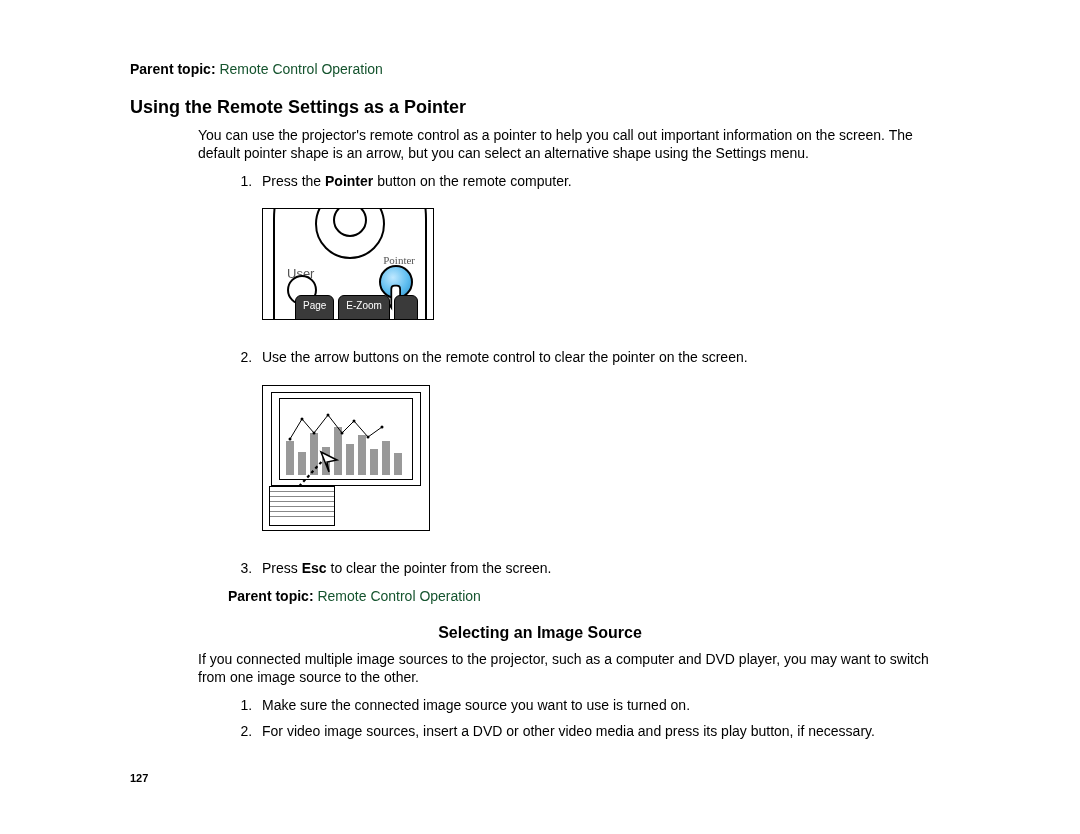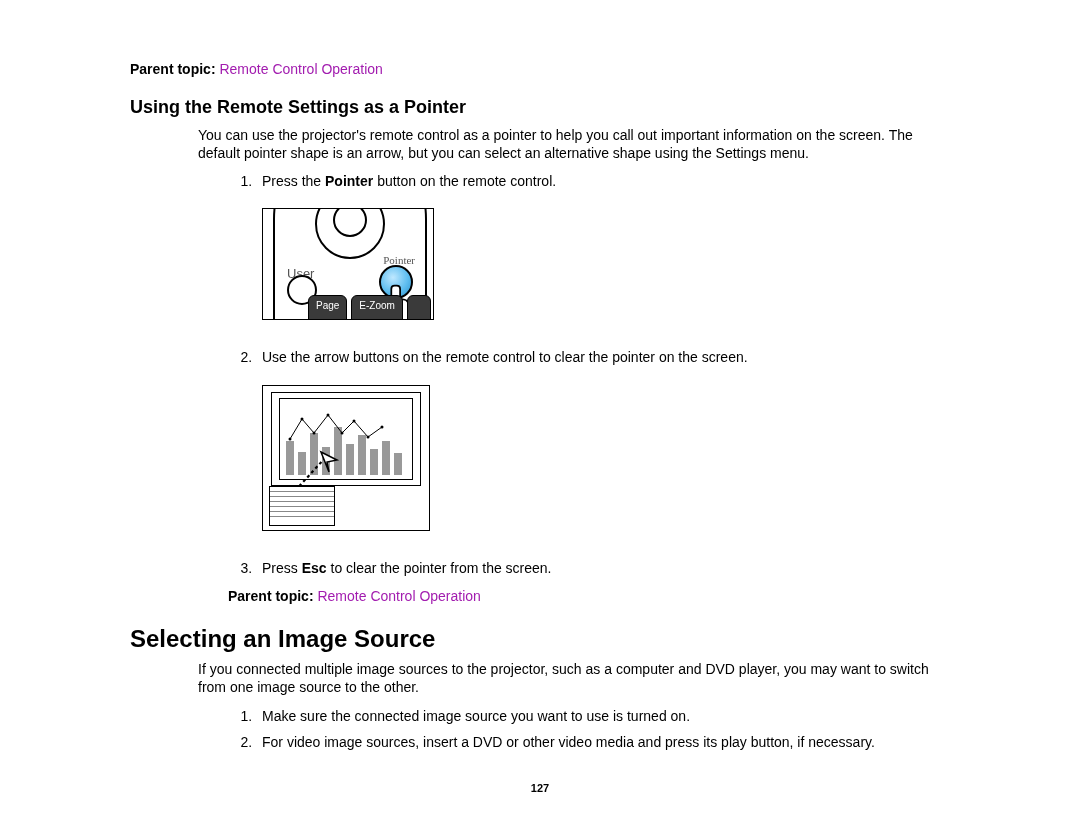--- a/index.html
+++ b/index.html
@@ -11,33 +11,34 @@
     box-sizing: border-box;
     color: #000;
     font-size: 14px;
     line-height: 1.3;
   }
   .parent-topic {
     font-weight: bold;
     margin-bottom: 18px;
   }
   .parent-topic a {
-    color: #a21caf;
+    color: #14532d;
     font-weight: normal;
     text-decoration: none;
   }
   h2 {
     font-size: 18px;
     font-weight: bold;
     margin: 0 0 6px 0;
   }
   h1.section {
-    font-size: 24px;
+    font-size: 16px;
     font-weight: bold;
     margin: 18px 0 6px 0;
+    text-align: center;
   }
   .intro {
     margin-left: 68px;
     margin-bottom: 10px;
   }
   ol {
     margin: 0 0 10px 98px;
     padding-left: 28px;
   }
   ol li {
@@ -108,21 +109,21 @@
     background: radial-gradient(circle at 40% 35%, #bfe8ff 0%, #5fbef0 55%, #2a8fc8 100%);
   }
   .hand {
     position: absolute;
     top: 70px; right: 12px;
     width: 44px; height: 44px;
     pointer-events: none;
   }
   .pill-row {
     position: absolute;
-    bottom: -4px; left: 31px;
+    bottom: -4px; left: 18px;
     display: flex;
     gap: 4px;
     padding-left: 14px;
   }
   .pill {
     background: #3a3a3a;
     color: #fff;
     font-size: 10px;
     padding: 3px 7px 10px 7px;
     border-radius: 6px 6px 0 0;
@@ -163,21 +164,20 @@
     bottom:4px; left:6px;
     width:64px; height:38px;
     border:1px solid #000;
     background:#fff;
   }
   .spread .rows div{
     height:4px;
     border-bottom:1px solid #888;
   }
   .page-num {
-    text-align: center;
     font-weight: bold;
     font-size: 11px;
     margin-top: 30px;
   }
 </style>
 </head>
 <body>
 
 
 
@@ -185,21 +185,21 @@
   <span>Parent topic:</span>
   <a href="#">Remote Control Operation</a>
 </div>
 
 <h2>Using the Remote Settings as a Pointer</h2>
 
 <div class="intro">You can use the projector's remote control as a pointer to help you call out important information on the screen. The default pointer shape is an arrow, but you can select an alternative shape using the Settings menu.</div>
 
 <ol>
   <li>
-    <span>Press the </span><b>Pointer</b><span> button on the remote control.</span>
+    <span>Press the </span><b>Pointer</b><span> button on the remote computer.</span>
   </li>
 </ol>
 
 <div class="figure remote-fig">
   <div class="remote-outline"></div>
   <div class="dpad">
     <div class="arc outer"></div>
     <div class="arc inner"></div>
   </div>
   <div class="label-user">User</div>

